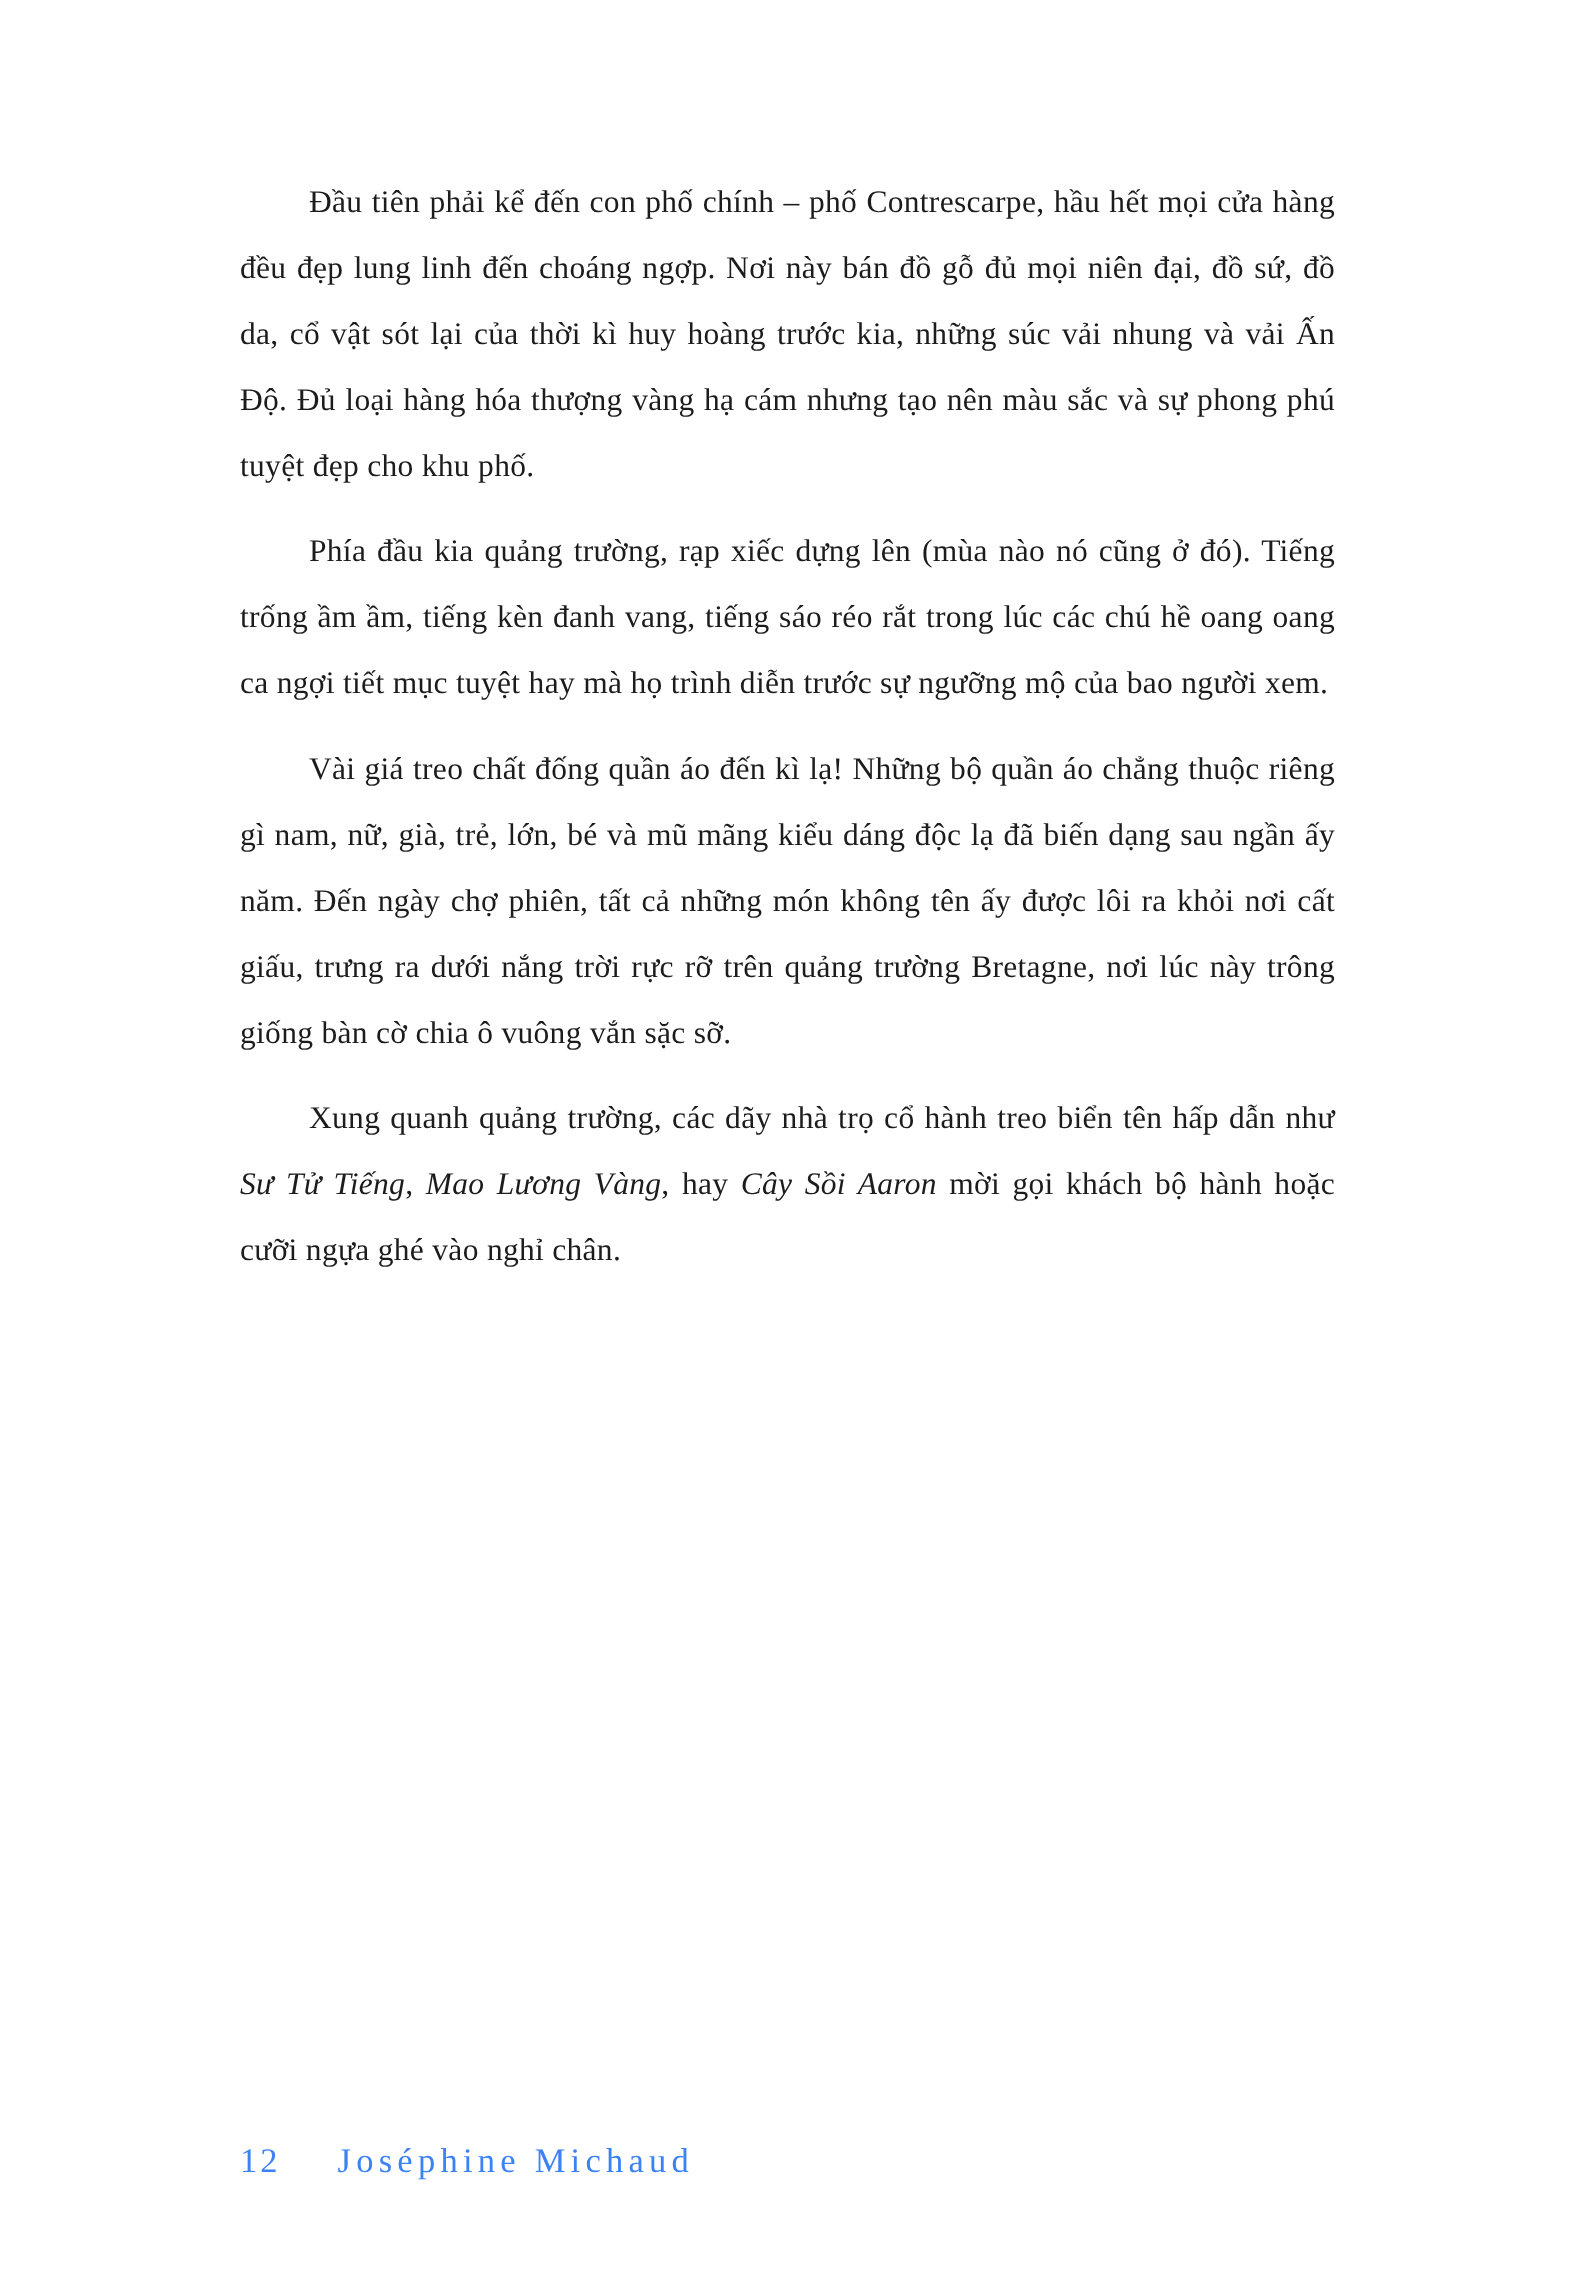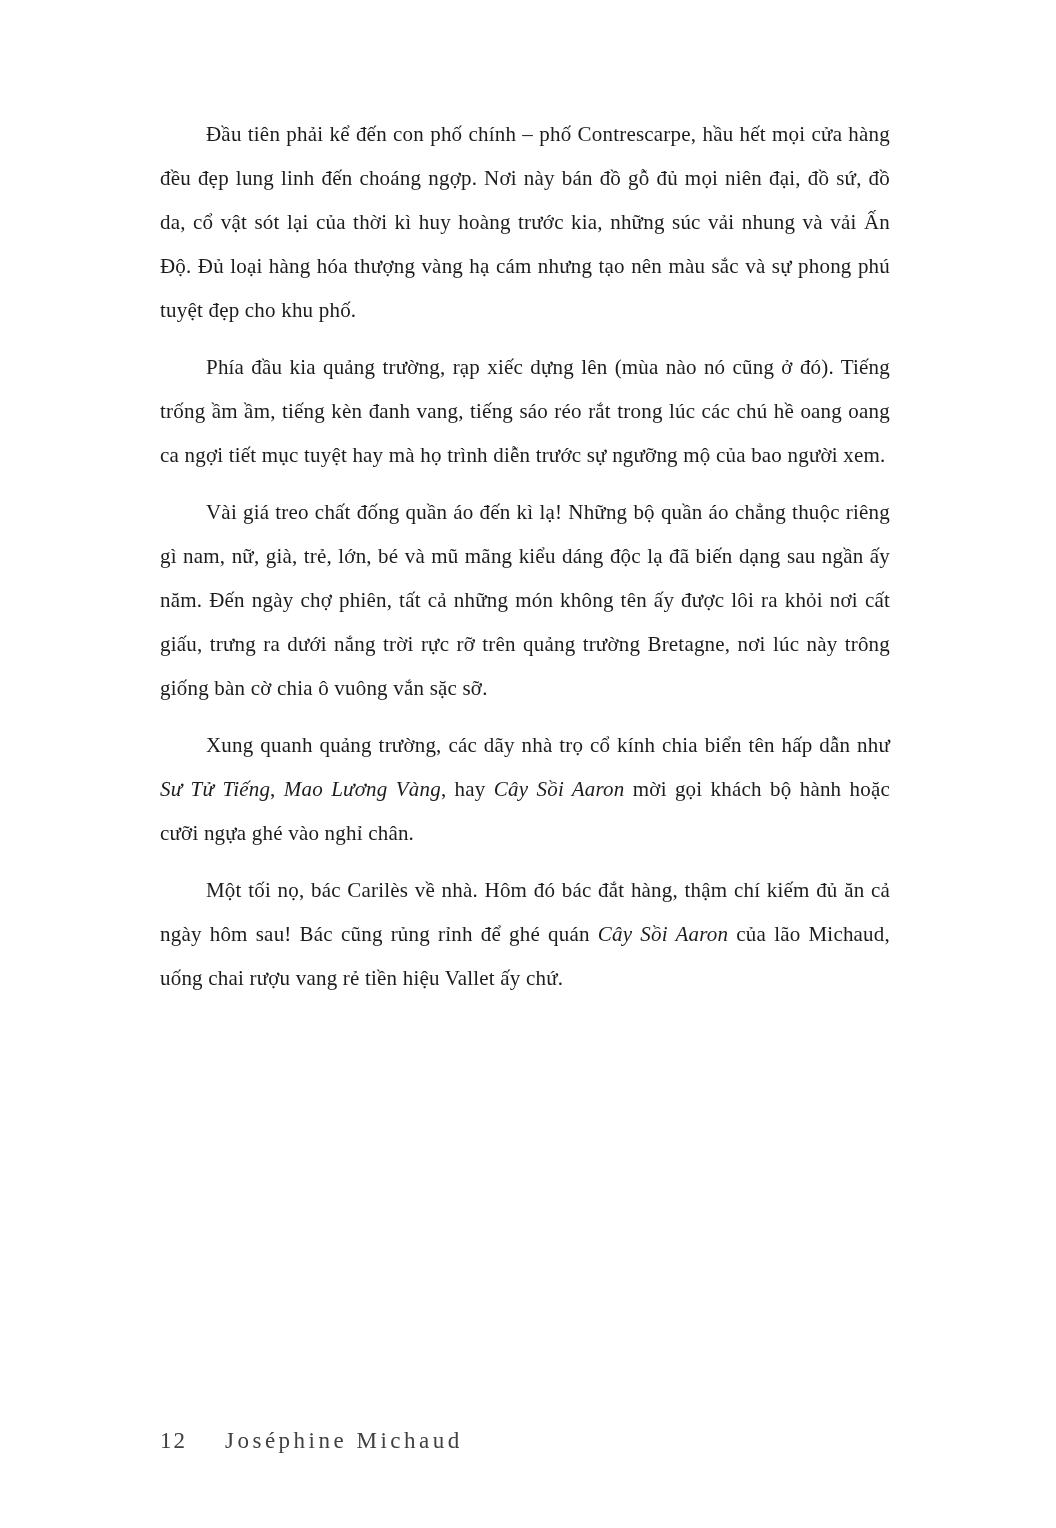--- a/index.html
+++ b/index.html
@@ -34,37 +34,36 @@
     font-style: italic;
   }
   .page-footer {
     position: absolute;
     top: 1428px;
     left: 160px;
     display: flex;
     align-items: baseline;
     gap: 38px;
     font-size: 23px;
-    color: #404040;
+    color: #3b82f6;
   }
   .page-number {
     letter-spacing: 2px;
   }
   .author-name {
     letter-spacing: 3.5px;
   }
 </style>
 </head>
 <body>
 
 <div class="book-page">
   <div class="page-content">
       <p class="para"><span>Đầu tiên phải kể đến con phố chính – phố Contrescarpe, hầu hết mọi cửa hàng đều đẹp lung linh đến choáng ngợp. Nơi này bán đồ gỗ đủ mọi niên đại, đồ sứ, đồ da, cổ vật sót lại của thời kì huy hoàng trước kia, những súc vải nhung và vải Ấn Độ. Đủ loại hàng hóa thượng vàng hạ cám nhưng tạo nên màu sắc và sự phong phú tuyệt đẹp cho khu phố.</span></p>
       <p class="para"><span>Phía đầu kia quảng trường, rạp xiếc dựng lên (mùa nào nó cũng ở đó). Tiếng trống ầm ầm, tiếng kèn đanh vang, tiếng sáo réo rắt trong lúc các chú hề oang oang ca ngợi tiết mục tuyệt hay mà họ trình diễn trước sự ngưỡng mộ của bao người xem.</span></p>
       <p class="para"><span>Vài giá treo chất đống quần áo đến kì lạ! Những bộ quần áo chẳng thuộc riêng gì nam, nữ, già, trẻ, lớn, bé và mũ mãng kiểu dáng độc lạ đã biến dạng sau ngần ấy năm. Đến ngày chợ phiên, tất cả những món không tên ấy được lôi ra khỏi nơi cất giấu, trưng ra dưới nắng trời rực rỡ trên quảng trường Bretagne, nơi lúc này trông giống bàn cờ chia ô vuông vắn sặc sỡ.</span></p>
-      <p class="para"><span>Xung quanh quảng trường, các dãy nhà trọ cổ kính chia biển tên hấp dẫn như </span><em>Sư Tử Tiếng</em><span>, </span><em>Mao Lương Vàng</em><span>, hay </span><em>Cây Sồi Aaron</em><span> mời gọi khách bộ hành hoặc cưỡi ngựa ghé vào nghỉ chân.</span></p>
-      <p class="para"><span>Một tối nọ, bác Carilès về nhà. Hôm đó bác đắt hàng, thậm chí kiếm đủ ăn cả ngày hôm sau! Bác cũng rủng rỉnh để ghé quán </span><em>Cây Sồi Aaron</em><span> của lão Michaud, uống chai rượu vang rẻ tiền hiệu Vallet ấy chứ.</span></p>
+      <p class="para"><span>Xung quanh quảng trường, các dãy nhà trọ cổ hành treo biển tên hấp dẫn như </span><em>Sư Tử Tiếng</em><span>, </span><em>Mao Lương Vàng</em><span>, hay </span><em>Cây Sồi Aaron</em><span> mời gọi khách bộ hành hoặc cưỡi ngựa ghé vào nghỉ chân.</span></p>
     </div>
   <div class="page-footer">
     <span class="page-number">12</span>
     <span class="author-name">Joséphine Michaud</span>
   </div>
 </div>
 
 </body></html>

